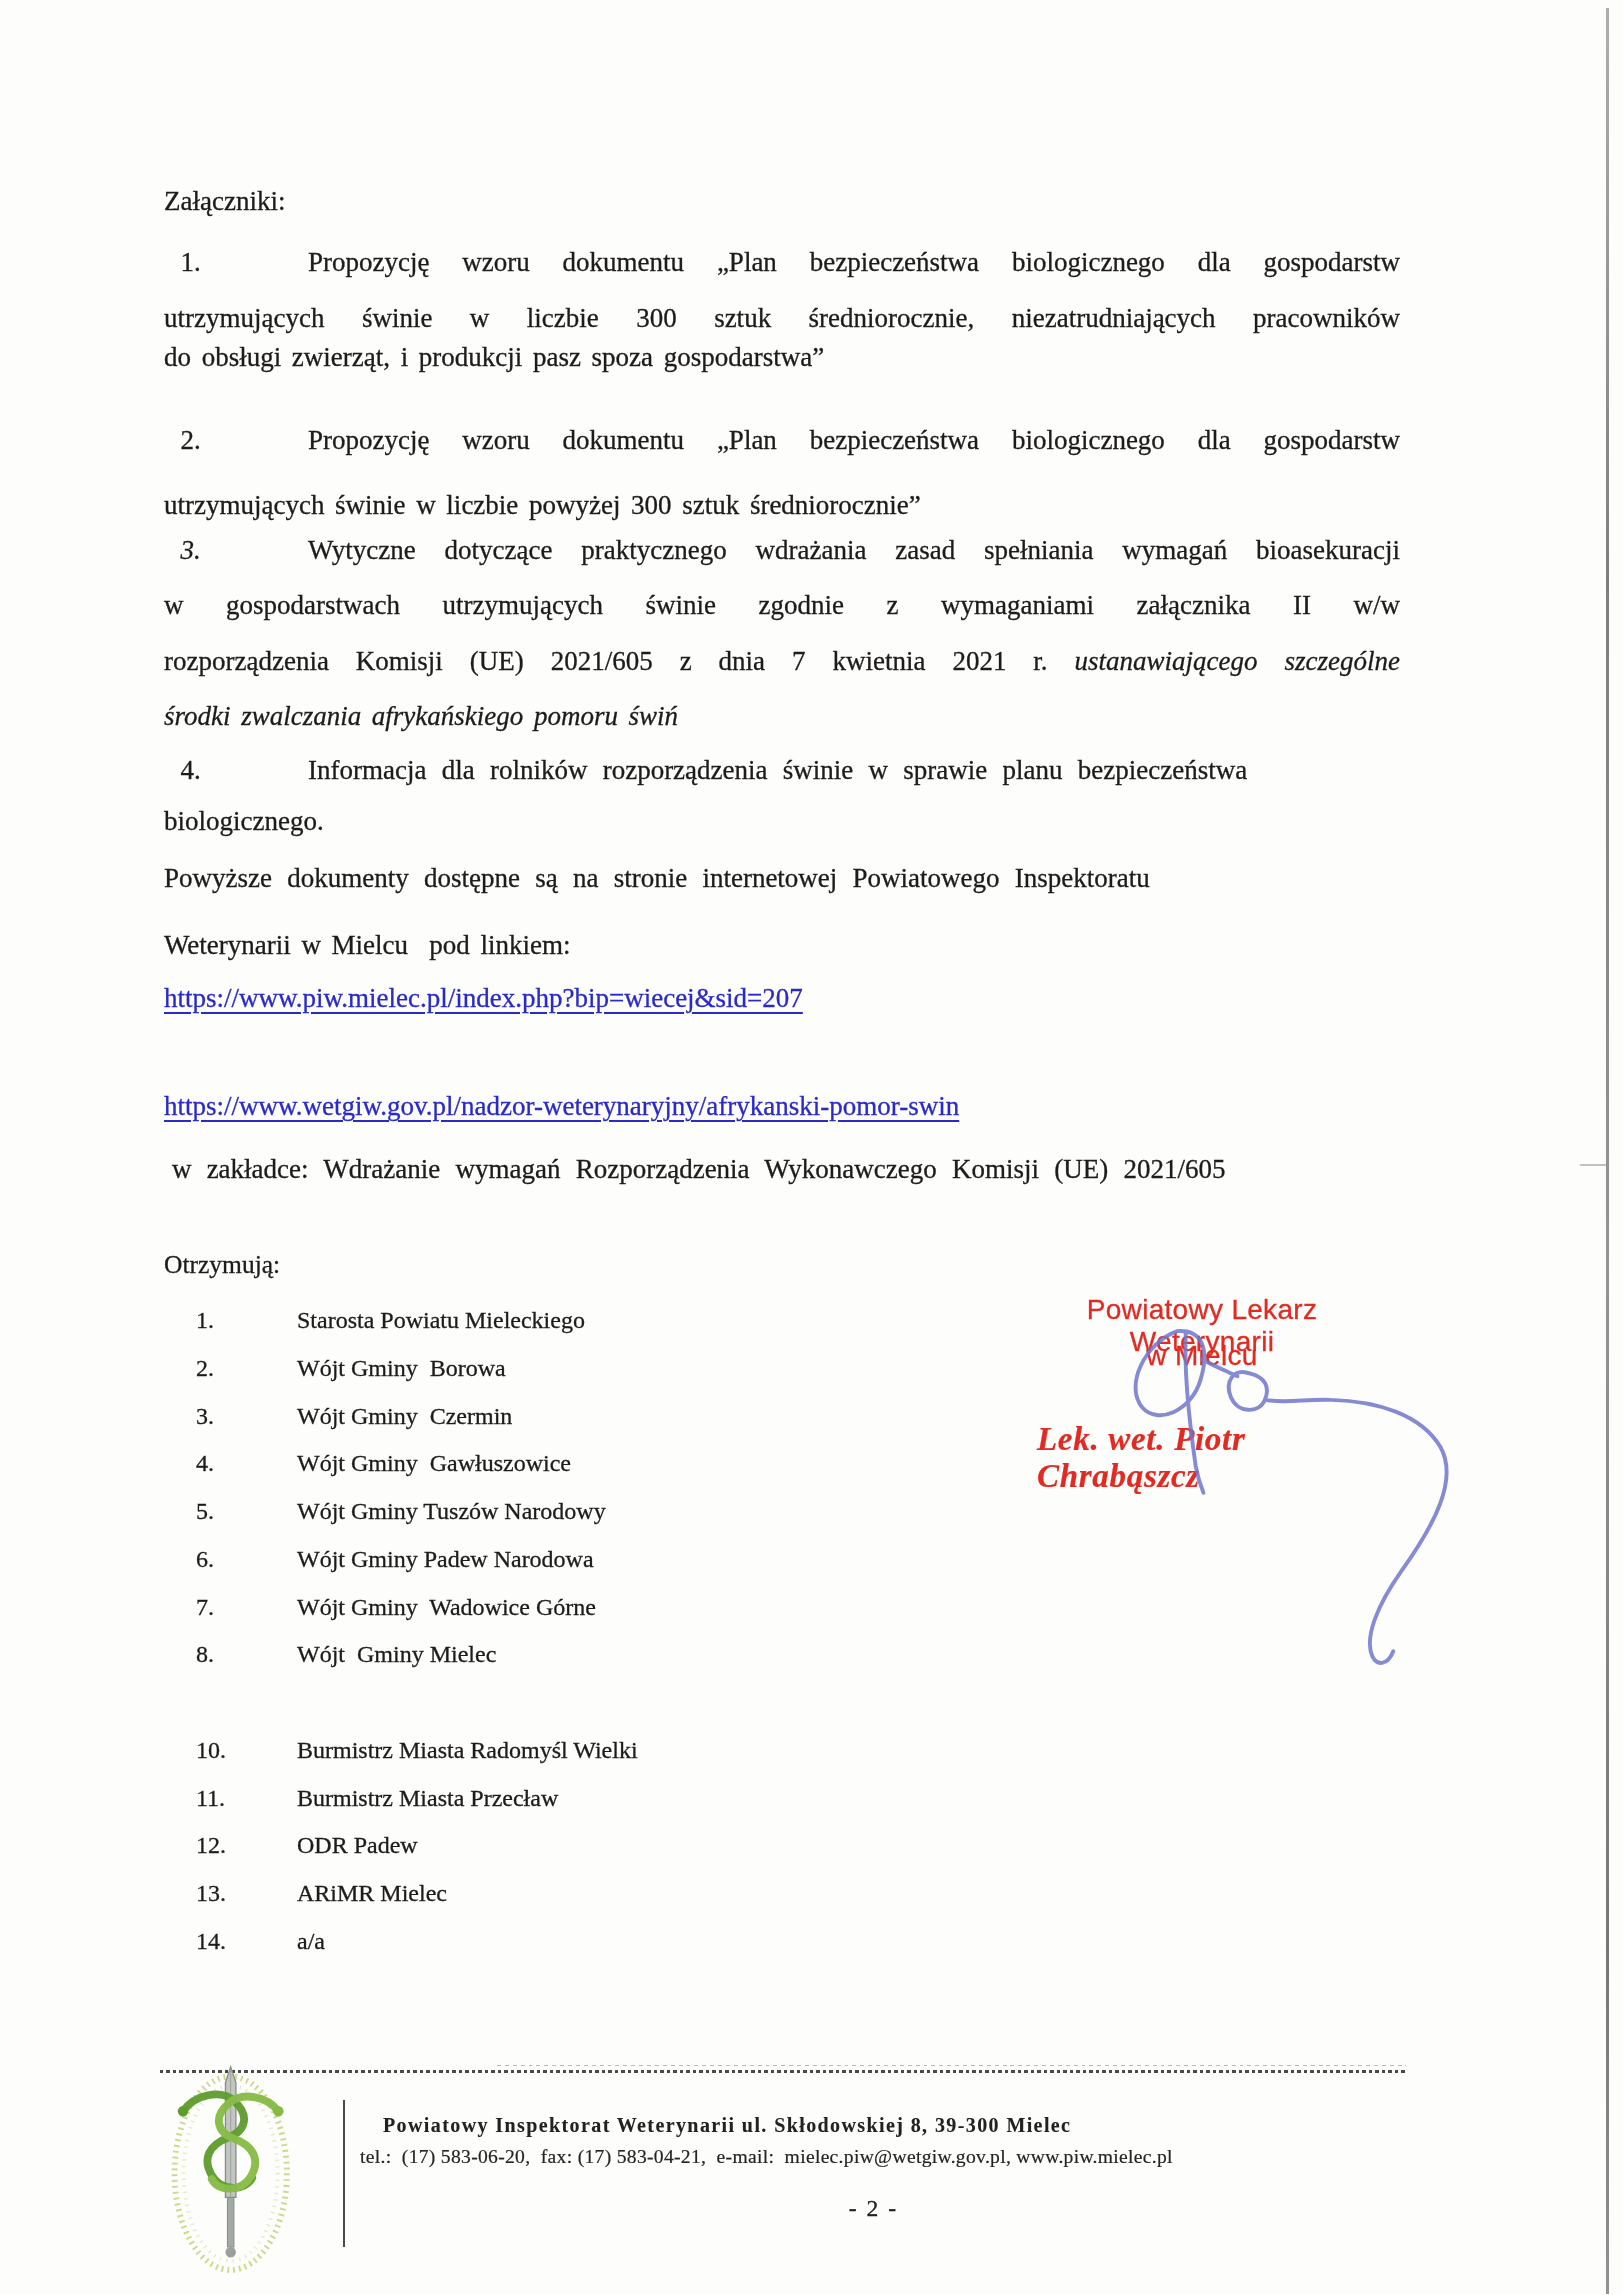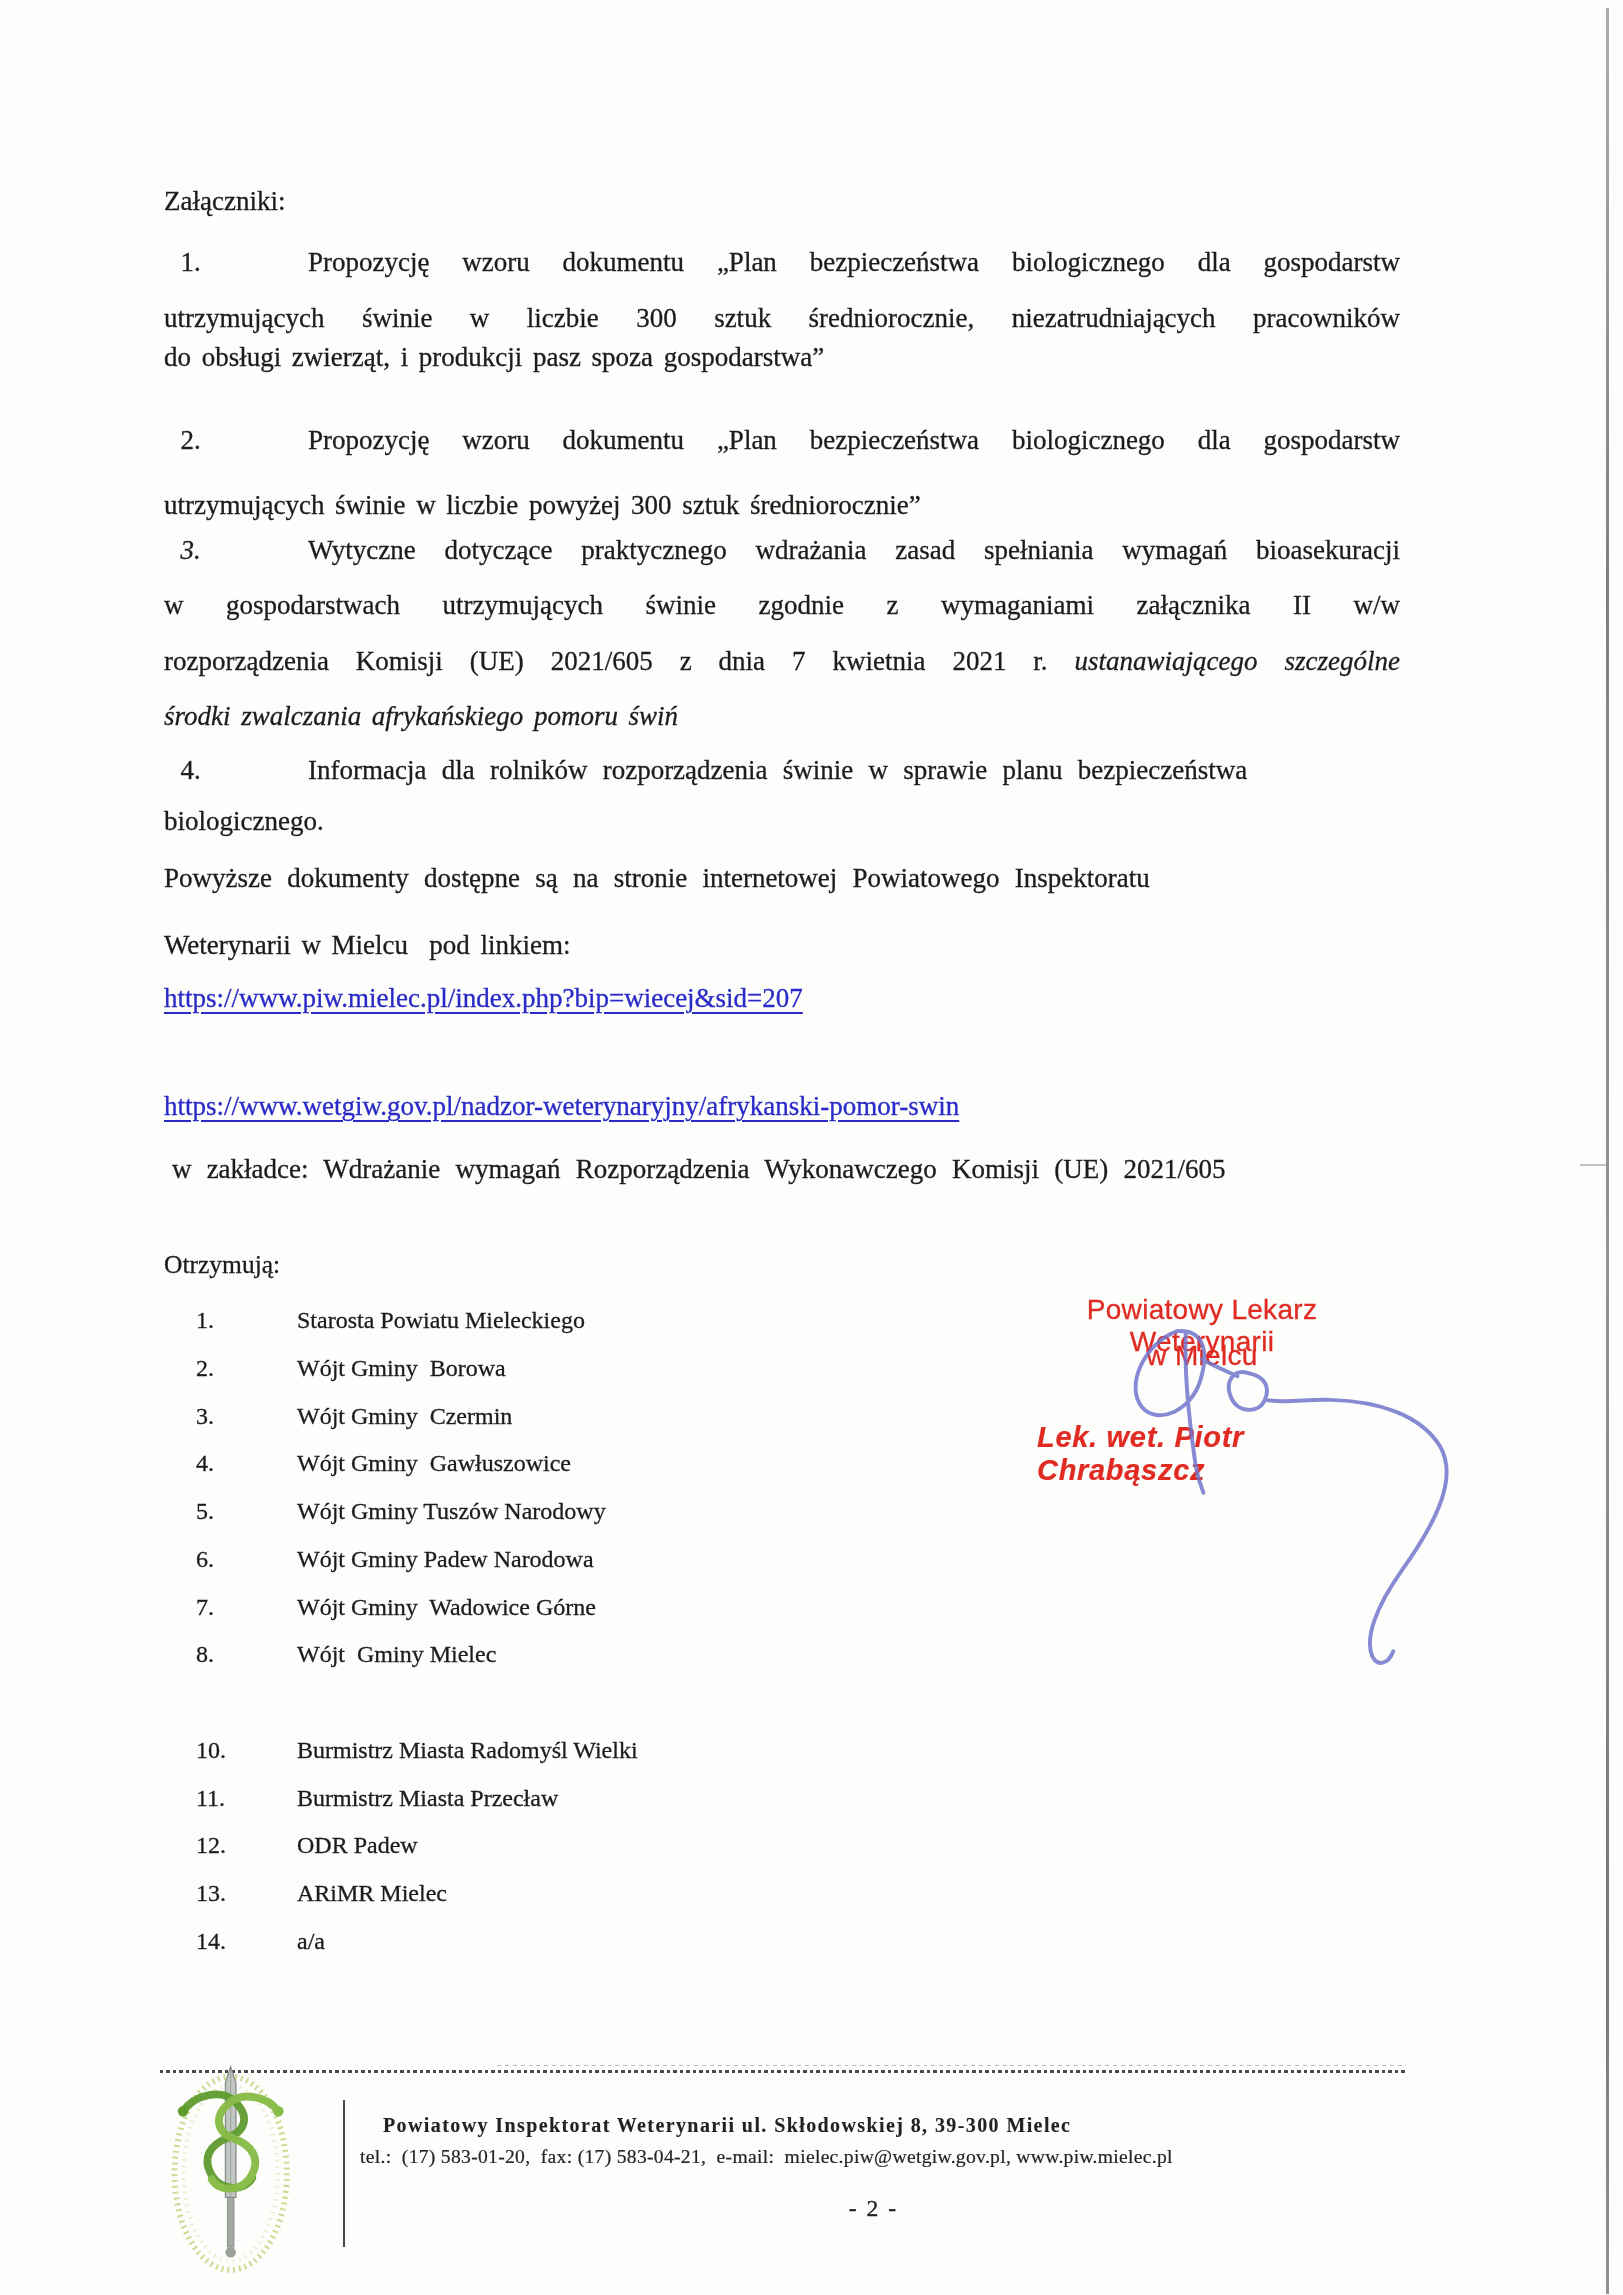--- a/index.html
+++ b/index.html
@@ -36,22 +36,22 @@
   }
   .rno{display:inline-block; width:101px;}
   
   .stamp{
     position:absolute; font-family:"Liberation Sans","DejaVu Sans",sans-serif;
     color:#e02a22; -webkit-text-stroke:0.3px #e02a22; letter-spacing:0.3px;
   }
   .stamp-l1{left:1017px; top:1294px; width:370px; text-align:center; font-size:28px;}
   .stamp-l2{left:1017px; top:1340px; width:370px; text-align:center; font-size:28px;}
   .stamp-name{
-    left:1037px; top:1421px; width:327px; font-size:29px;
-    font-family:Liberation Sans, sans-serif;
+    left:1037px; top:1421px; width:327px; font-size:33px;
+    font-family:Liberation Serif, serif;
     font-style:italic; font-weight:600; letter-spacing:0.7px;
     -webkit-text-stroke:0.2px #e02a22;
   }
   .sig{position:absolute; left:1079px; top:1282px; width:406px; height:419px; z-index:5;}
   
   .edge-line{
     position:absolute; left:1606px; top:7.9px; width:2.6px; height:2286px;
     background:linear-gradient(#9a9a9a,#5f5f5f 25%,#7a7a7a 55%,#555555 85%,#777777);
     opacity:.8;
   }
@@ -170,17 +170,17 @@
     <g fill="none" stroke-linecap="round" opacity="0.95">
       <path d="M 24 80 C 42 54, 82 46, 102 64 C 127 86, 120 110, 94 120 C 62 132, 54 154, 68 178 C 82 202, 118 204, 130 182" stroke="#5f9c2e" stroke-width="12"></path>
       <path d="M 170 80 C 152 56, 114 50, 94 68 C 70 88, 76 112, 102 122 C 134 134, 142 156, 128 180 C 114 202, 80 206, 68 184" stroke="#86bb45" stroke-width="12"></path>
     </g>
     <circle cx="24" cy="80" r="8" fill="#5f9c2e"></circle>
     <circle cx="170" cy="80" r="8" fill="#86bb45"></circle>
   </svg>
 
   <div class="f-divider"></div>
   <div class="f-org">Powiatowy Inspektorat Weterynarii ul. Skłodowskiej 8, 39-300 Mielec</div>
-  <div class="f-contact pre">tel.:  (17) 583-01-20,  fax: (17) 583-04-21,  e-mail:  mielec.piw@wetgiw.gov.pl, www.piw.mielec.pl</div>
+  <div class="f-contact pre">tel.:  (17) 583-06-20,  fax: (17) 583-04-21,  e-mail:  mielec.piw@wetgiw.gov.pl, www.piw.mielec.pl</div>
   <div class="f-page">- 2 -</div>
 
 </div>
 
 
 </body></html>

